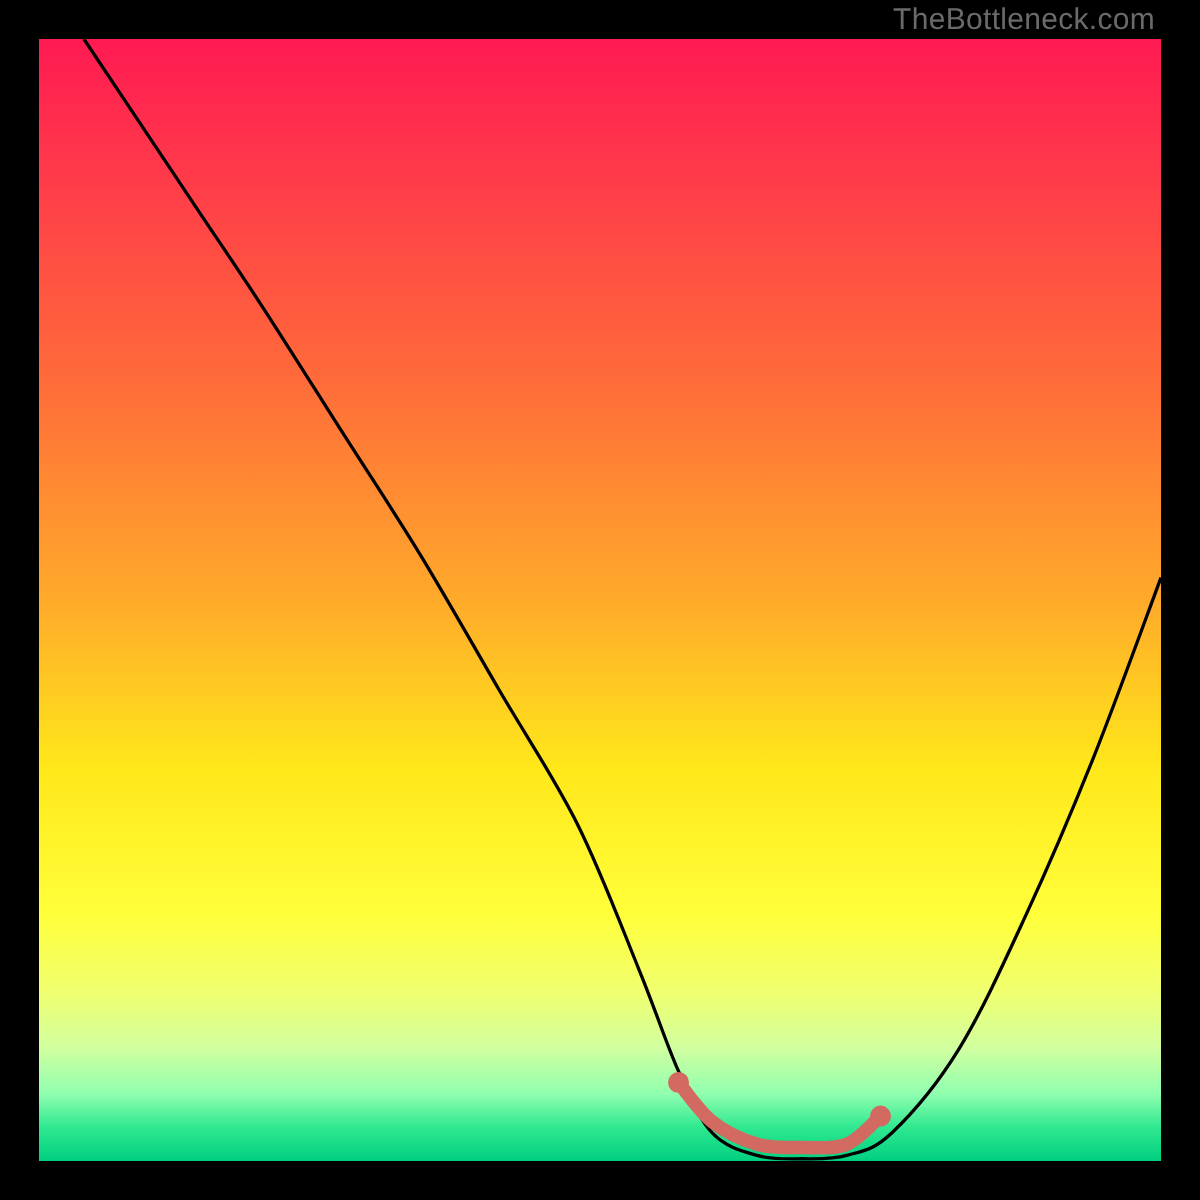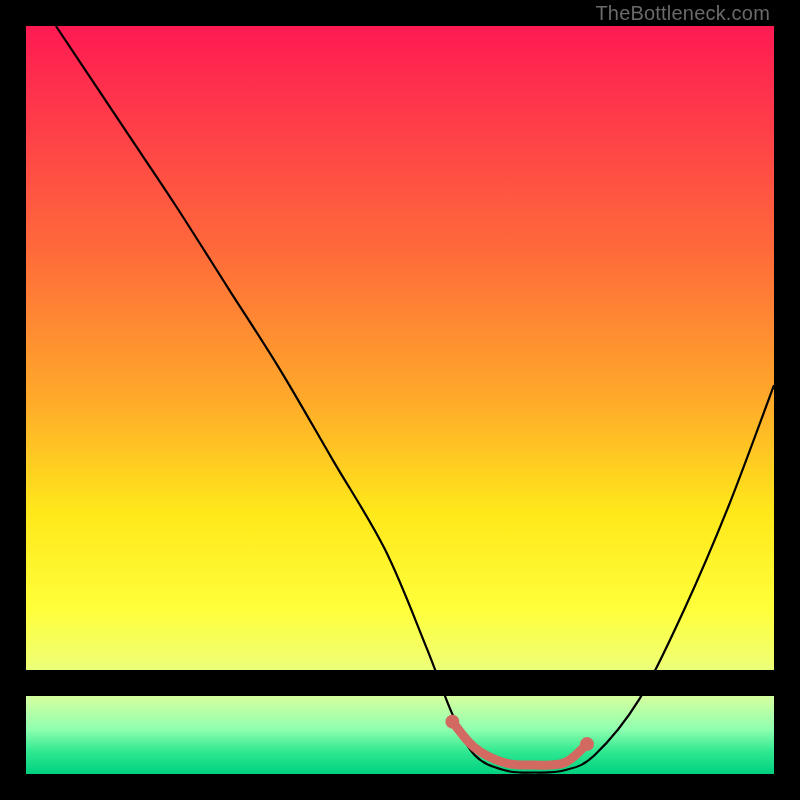--- a/index.html
+++ b/index.html
@@ -1,20 +1,20 @@
 <!DOCTYPE html>
 <html><head>
 <meta charset="utf-8">
 <style>
   * { margin: 0; padding: 0; box-sizing: border-box; }
   html, body { width: 800px; height: 800px; overflow: hidden; background: #000; }
   .chart-container {
     position: relative;
     width: 800px;
-    height: 696px;
+    height: 800px;
     background: #ffffff;
   }
   .plot-area {
     position: absolute;
     left: 26px;
     top: 26px;
     width: 748px;
     height: 748px;
     background: linear-gradient(to bottom,
       #ff1a52 0%,

